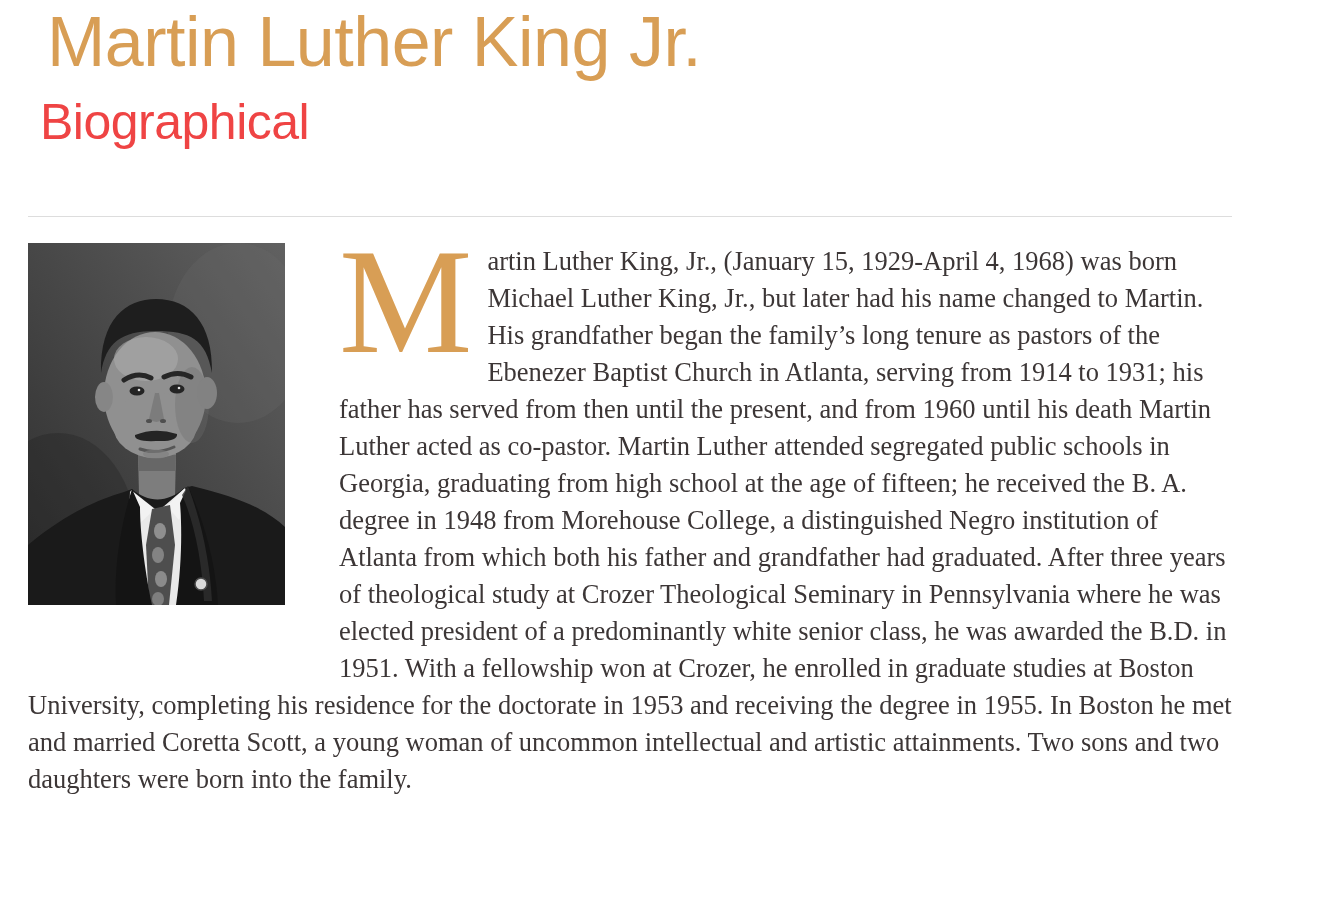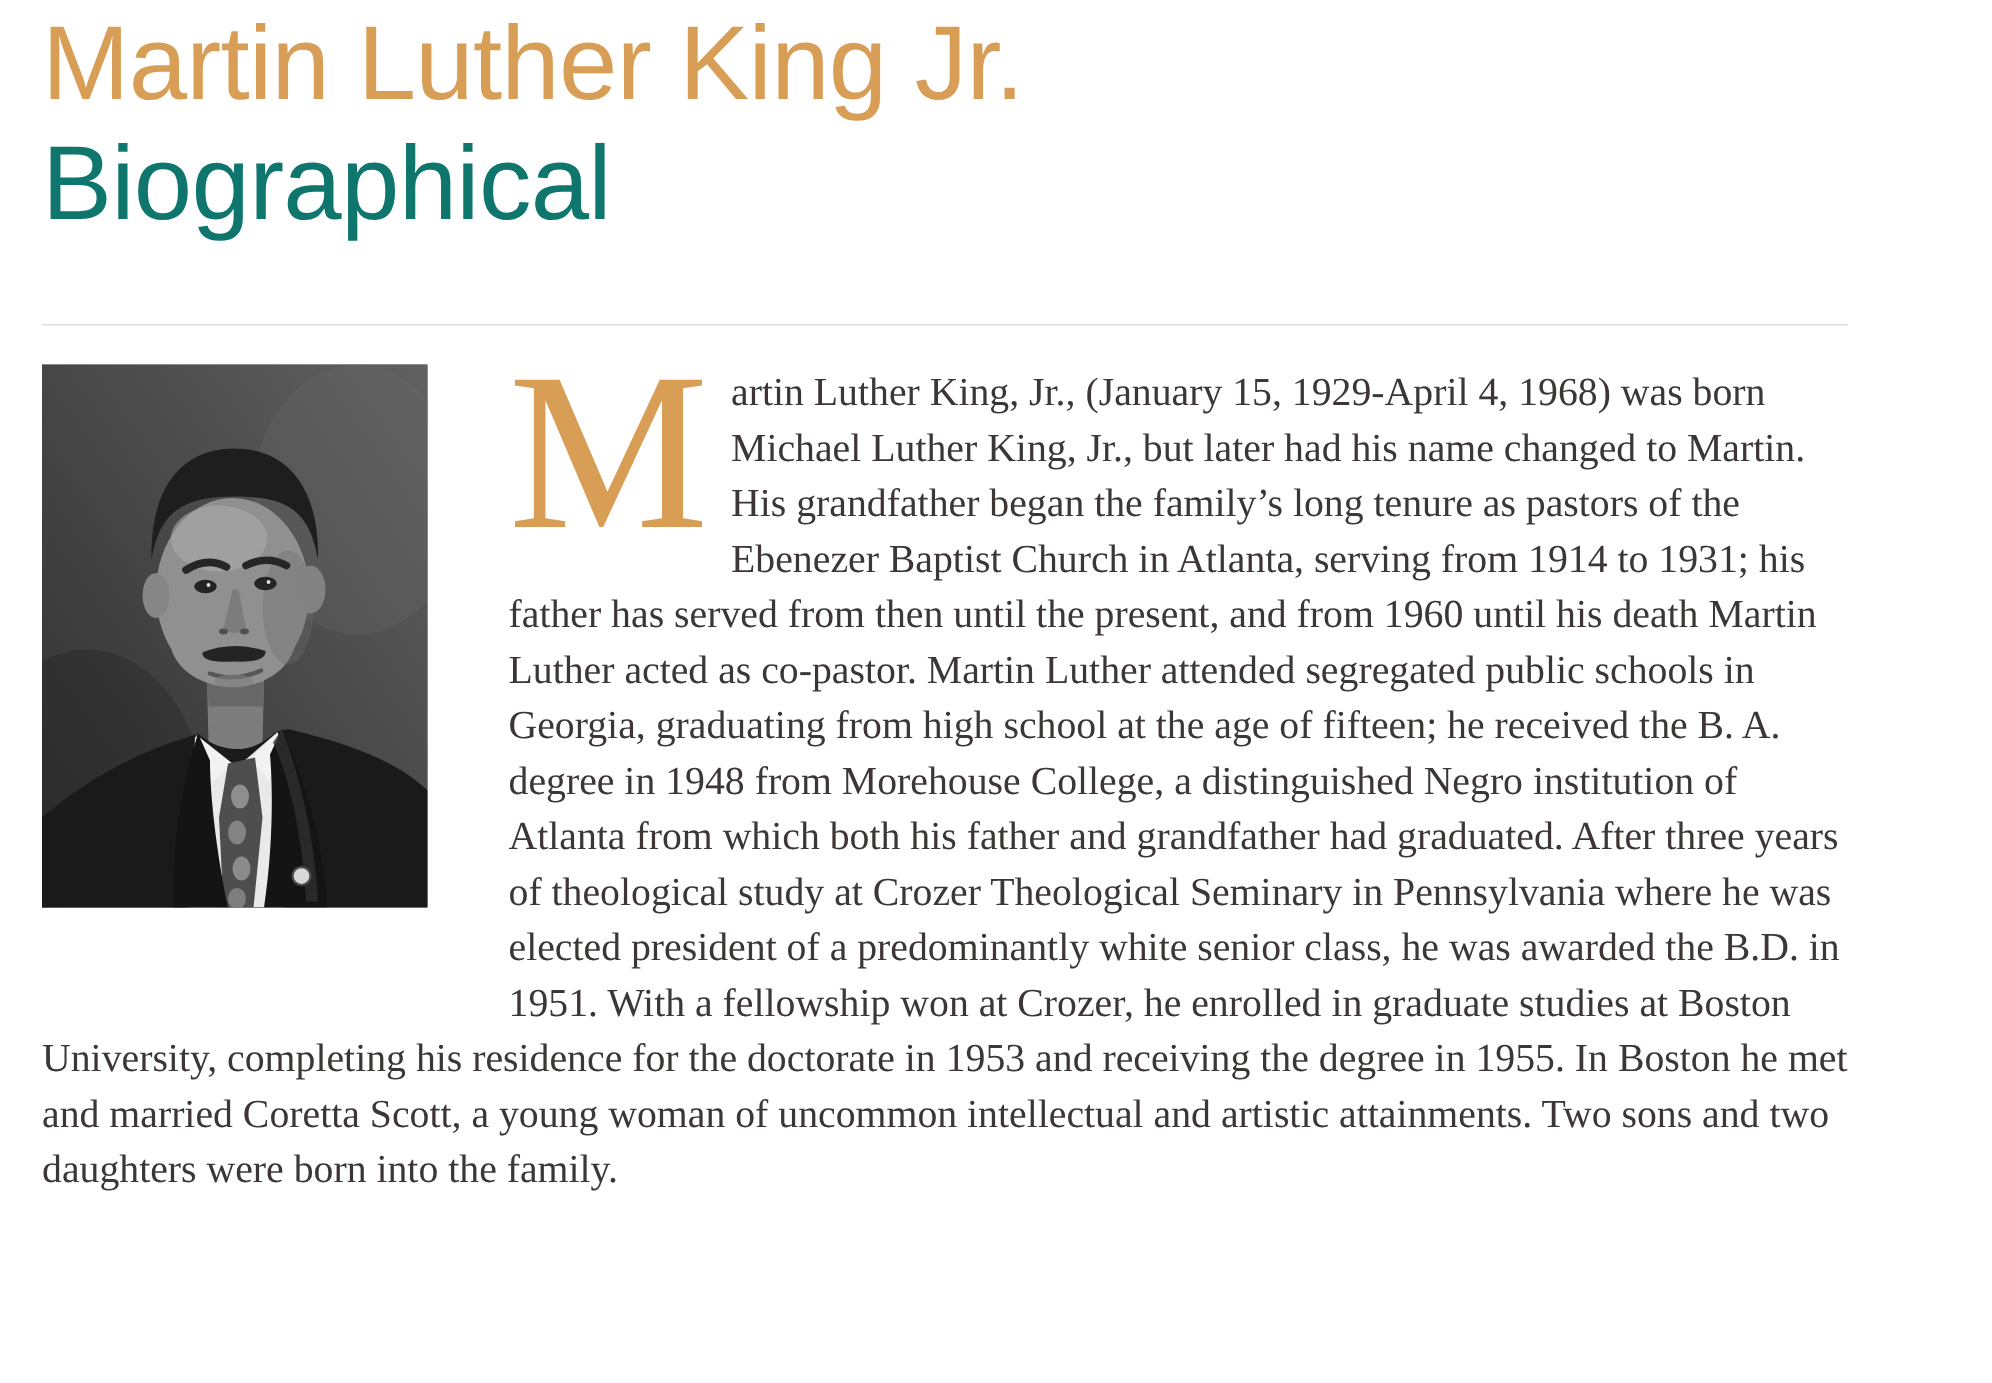--- a/index.html
+++ b/index.html
@@ -15,28 +15,30 @@
     width: 1204px;
     padding-top: 2px;
   }
   .page-title {
     font-family: "Liberation Sans", sans-serif;
     font-weight: 400;
     font-size: 70px;
     line-height: 80px;
     letter-spacing: -0.5px;
     color: #d89e55;
+    margin-left: 19px;
   }
   .page-subtitle {
     font-family: "Liberation Sans", sans-serif;
     font-weight: 400;
-    font-size: 70px;
+    font-size: 50px;
     line-height: 80px;
     letter-spacing: -0.5px;
-    color: #0f766e;
+    color: #ef4444;
+    margin-left: 12px;
   }
   .divider {
     border: none;
     border-top: 1px solid #dddddd;
     height: 0;
     margin-top: 54px;
   }
   .article {
     margin-top: 26px;
   }

